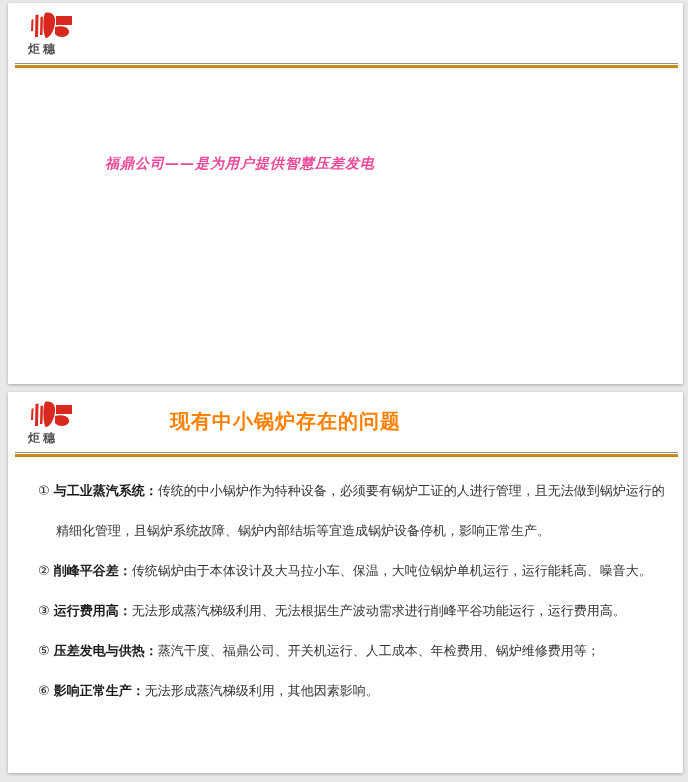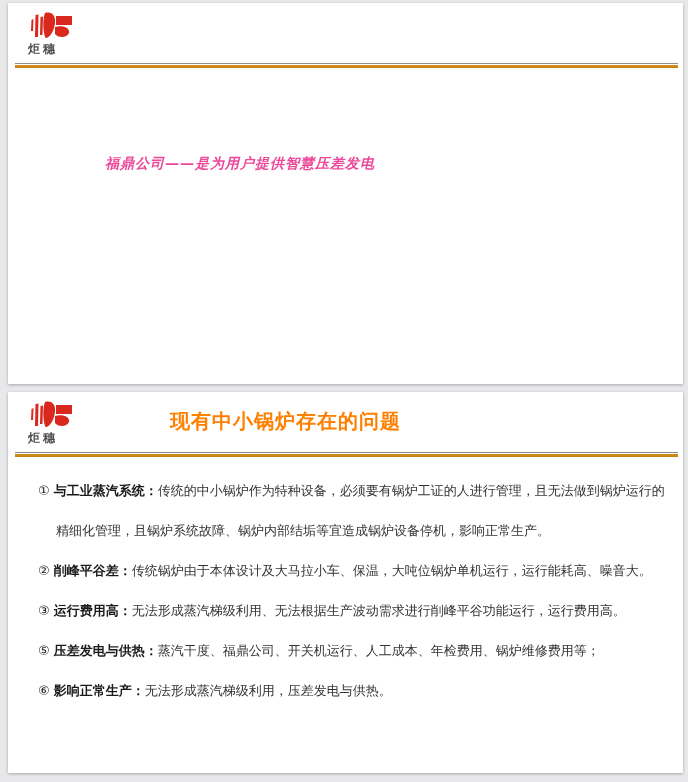--- a/index.html
+++ b/index.html
@@ -105,18 +105,18 @@
       <div class="item">
         <span class="num">②</span><span class="lbl">削峰平谷差：</span><span>传统锅炉由于本体设计及大马拉小车、保温，大吨位锅炉单机运行，运行能耗高、噪音大。</span>
       </div>
       <div class="item">
         <span class="num">③</span><span class="lbl">运行费用高：</span><span>无法形成蒸汽梯级利用、无法根据生产波动需求进行削峰平谷功能运行，运行费用高。</span>
       </div>
       <div class="item">
         <span class="num">⑤</span><span class="lbl">压差发电与供热：</span><span>蒸汽干度、福鼎公司、开关机运行、人工成本、年检费用、锅炉维修费用等；</span>
       </div>
       <div class="item">
-        <span class="num">⑥</span><span class="lbl">影响正常生产：</span><span>无法形成蒸汽梯级利用，压差发电与供热。</span>
+        <span class="num">⑥</span><span class="lbl">影响正常生产：</span><span>无法形成蒸汽梯级利用，其他因素影响。</span>
       </div>
     </div>
   </div>
 
 </div>
 
 </body></html>

